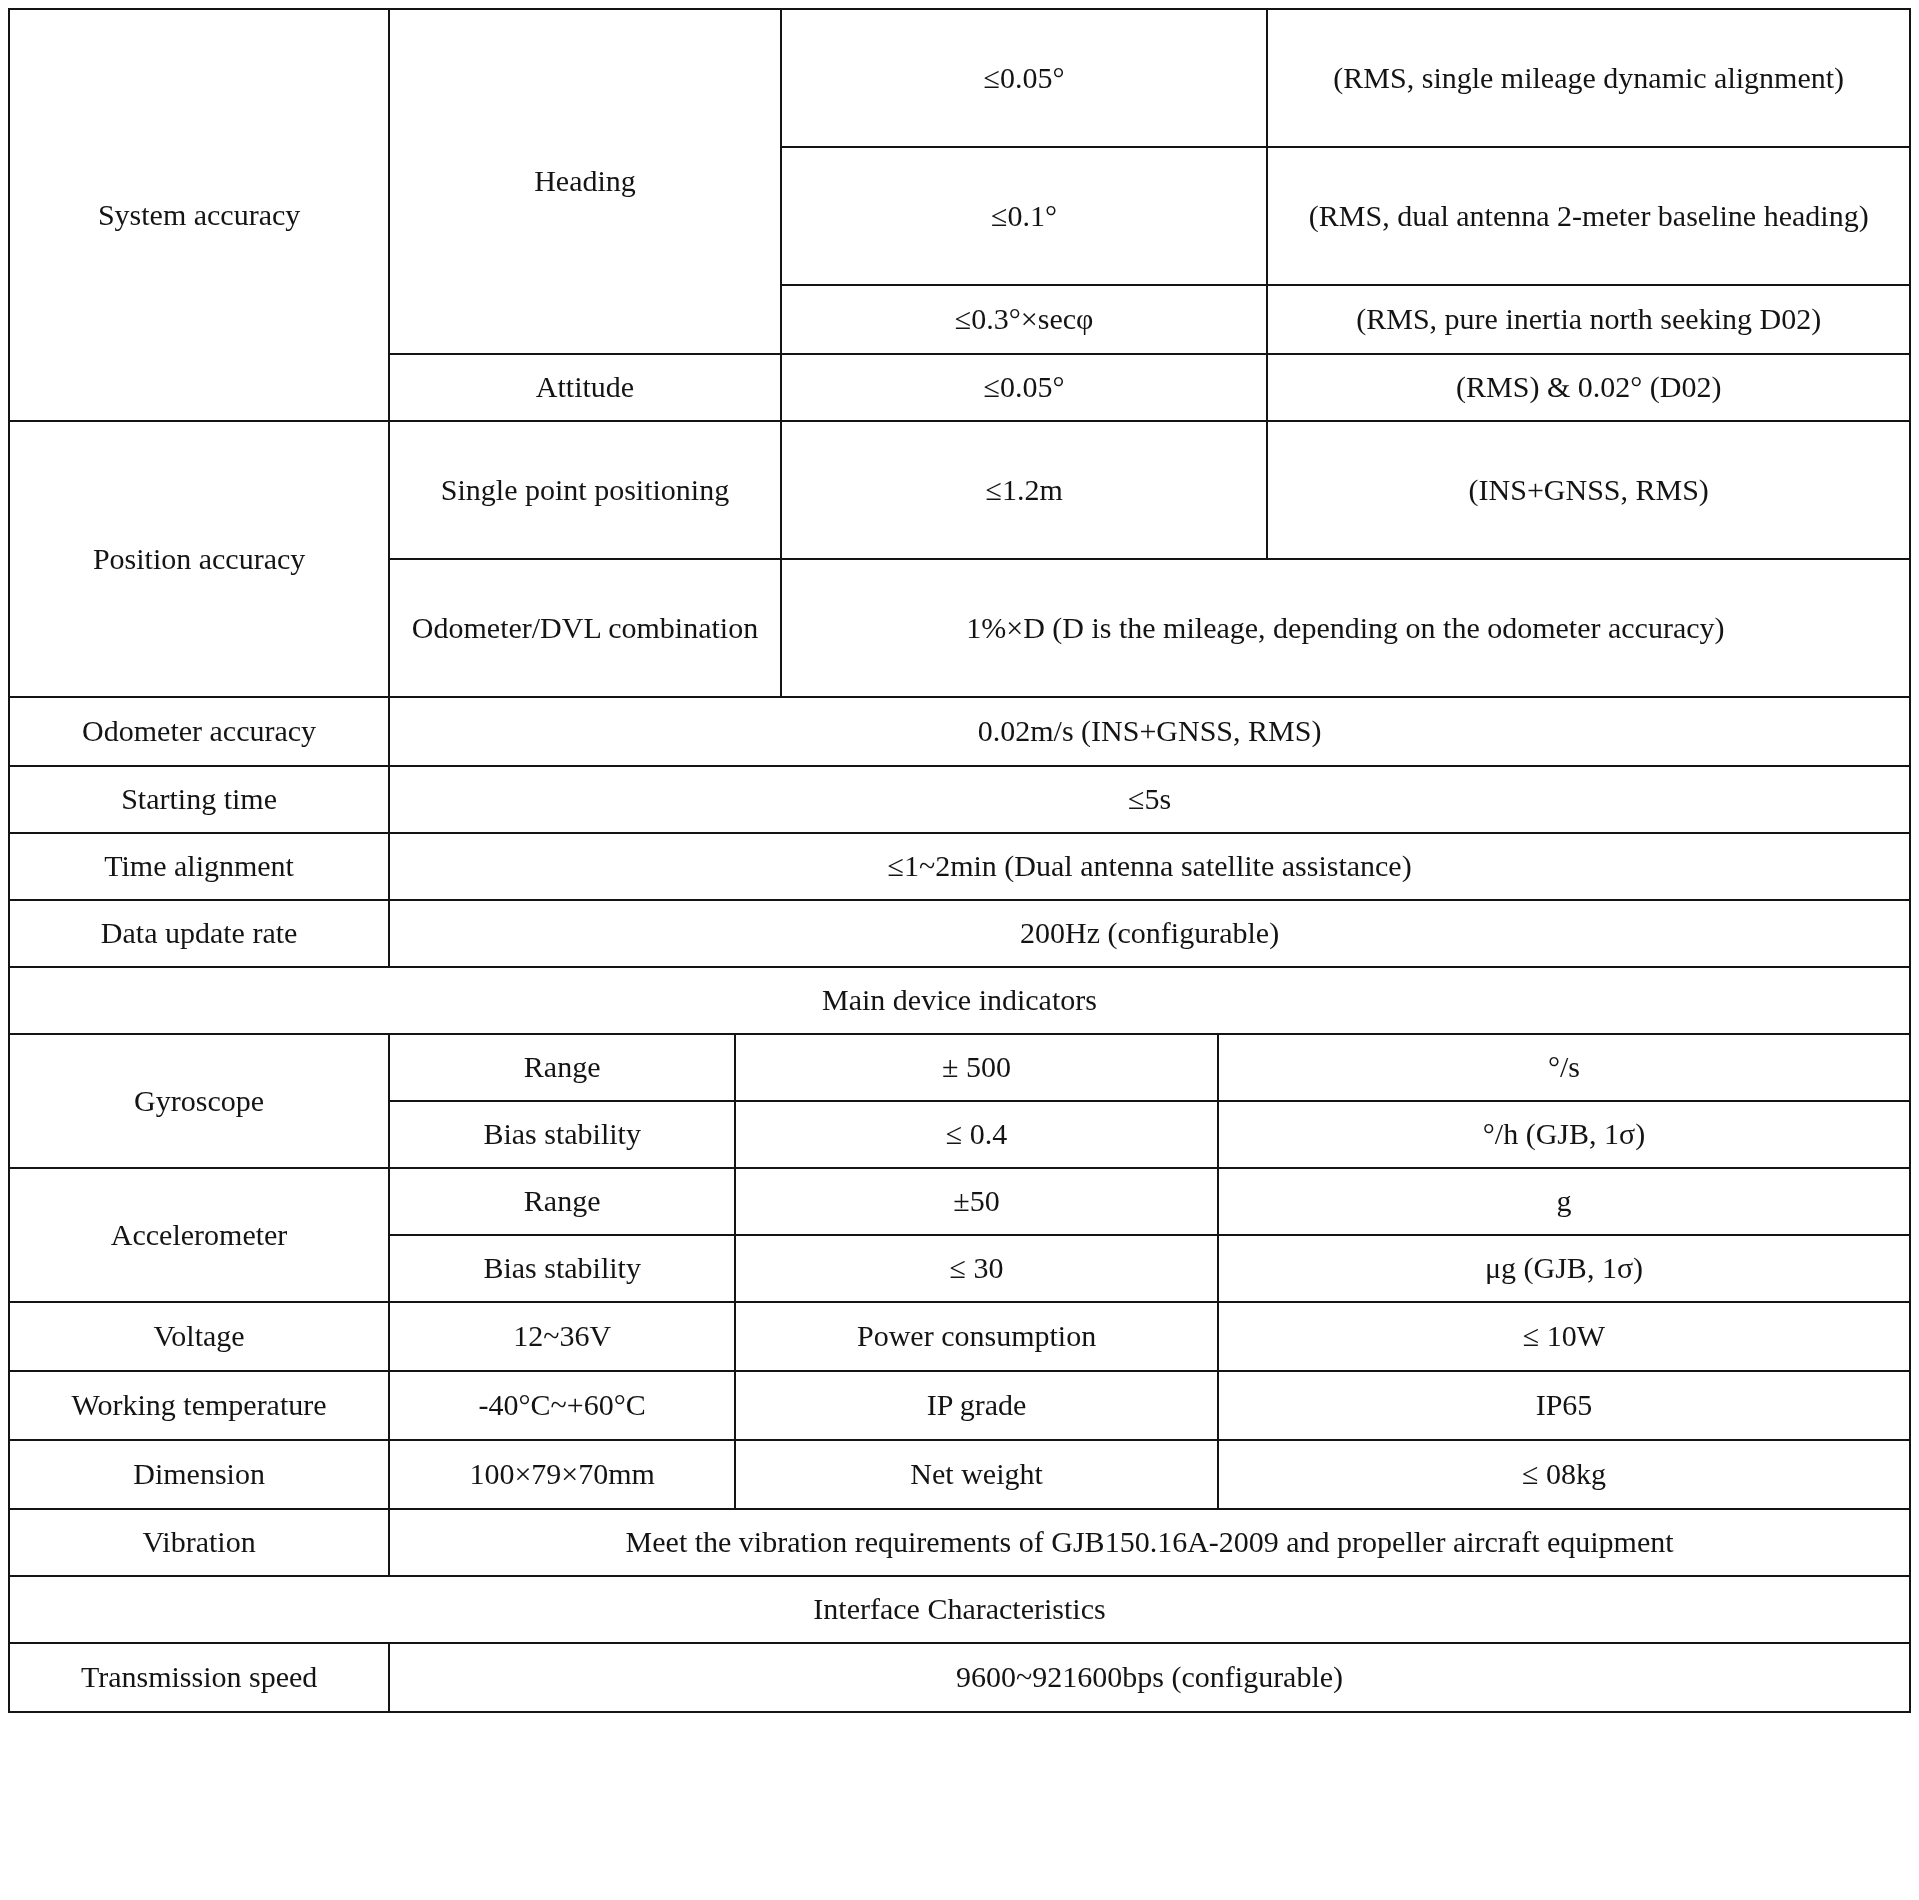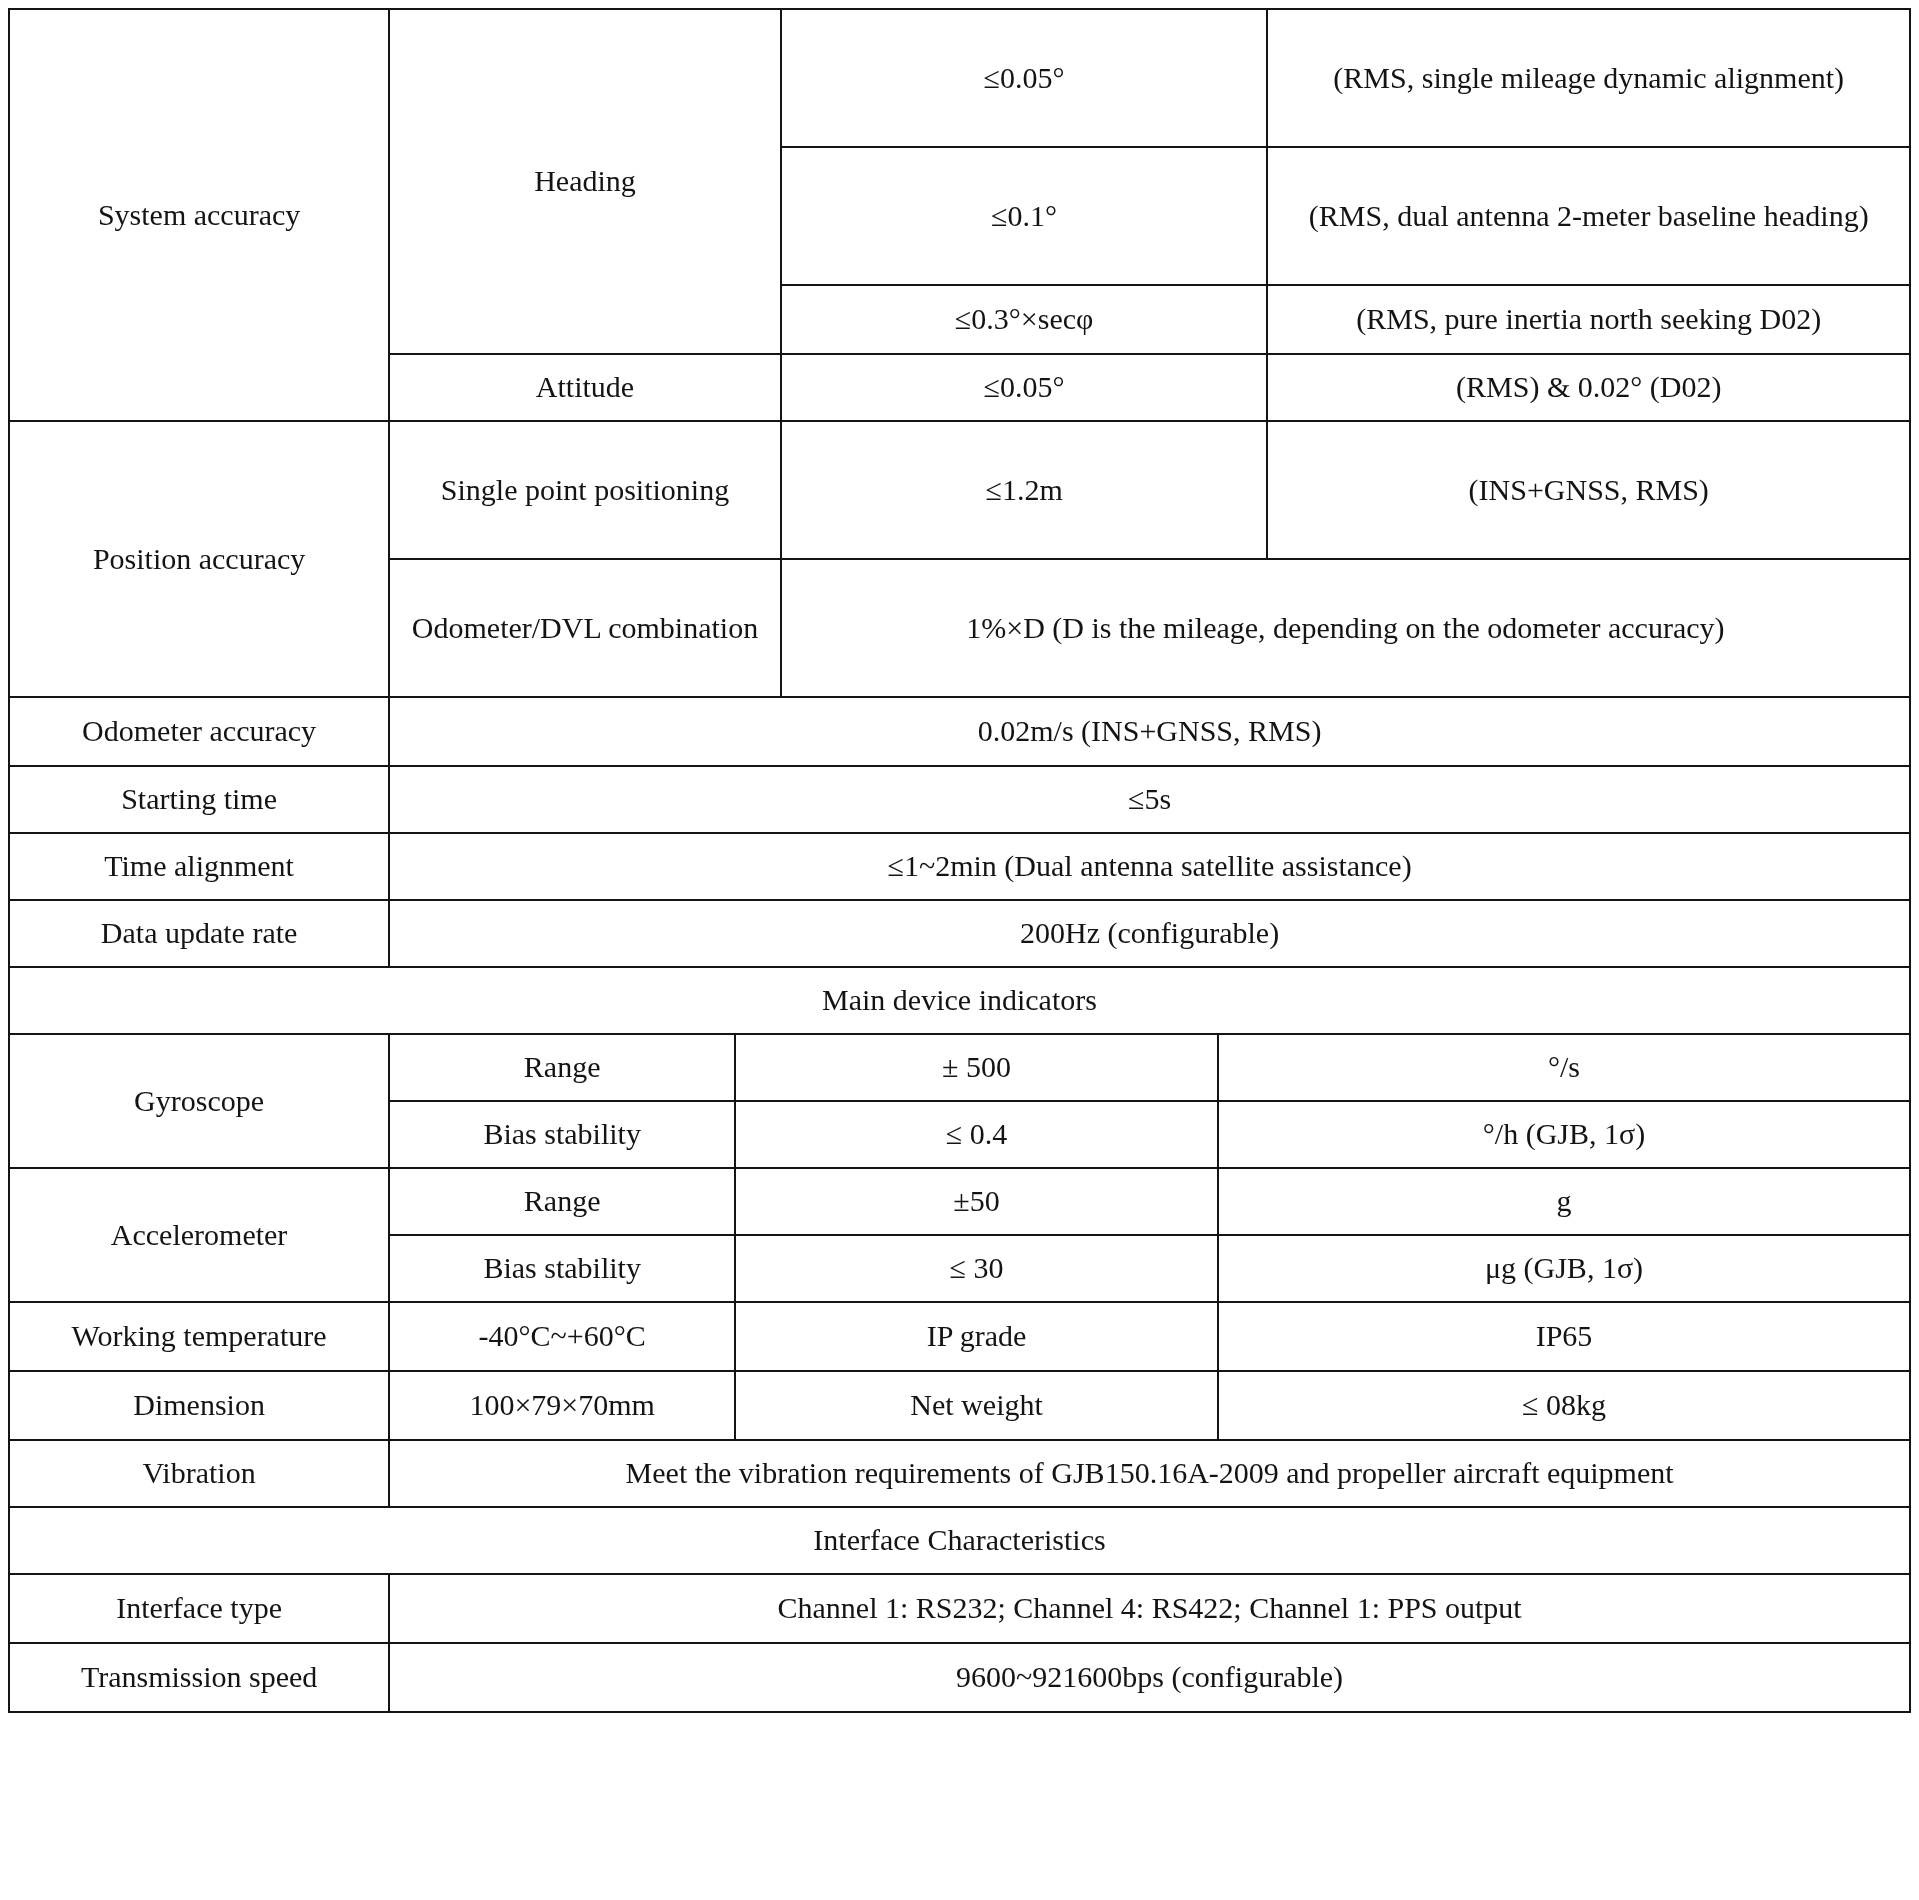--- a/index.html
+++ b/index.html
@@ -129,20 +129,26 @@
 
   <table class="tbl">
     <colgroup>
       <col style="width:20%">
         <col style="width:18.2%">
         <col style="width:25.4%">
         <col style="width:36.4%">
     </colgroup>
     <tbody>
       <tr class="rm">
+        <td>Voltage</td>
+        <td>12~36V</td>
+        <td>Power consumption</td>
+        <td>≤ 10W</td>
+      </tr>
+      <tr class="rm">
         <td>Working temperature</td>
         <td>-40°C~+60°C</td>
         <td>IP grade</td>
         <td>IP65</td>
       </tr>
       <tr class="rm">
         <td>Dimension</td>
         <td>100×79×70mm</td>
         <td>Net weight</td>
         <td>≤ 08kg</td>
@@ -157,23 +163,19 @@
   <table class="tbl">
     <colgroup>
       <col style="width:20%">
         <col style="width:80%">
     </colgroup>
     <tbody>
       <tr class="rs">
         <td colspan="2">Interface Characteristics</td>
       </tr>
       <tr class="rm">
-        <td>Interface type</td>
-        <td>Channel 1: RS232; Channel 4: RS422; Channel 1: PPS output</td>
-      </tr>
-      <tr class="rm">
         <td>Transmission speed</td>
         <td>9600~921600bps (configurable)</td>
       </tr>
     </tbody>
   </table>
 
 </div>
 
 </body></html>

